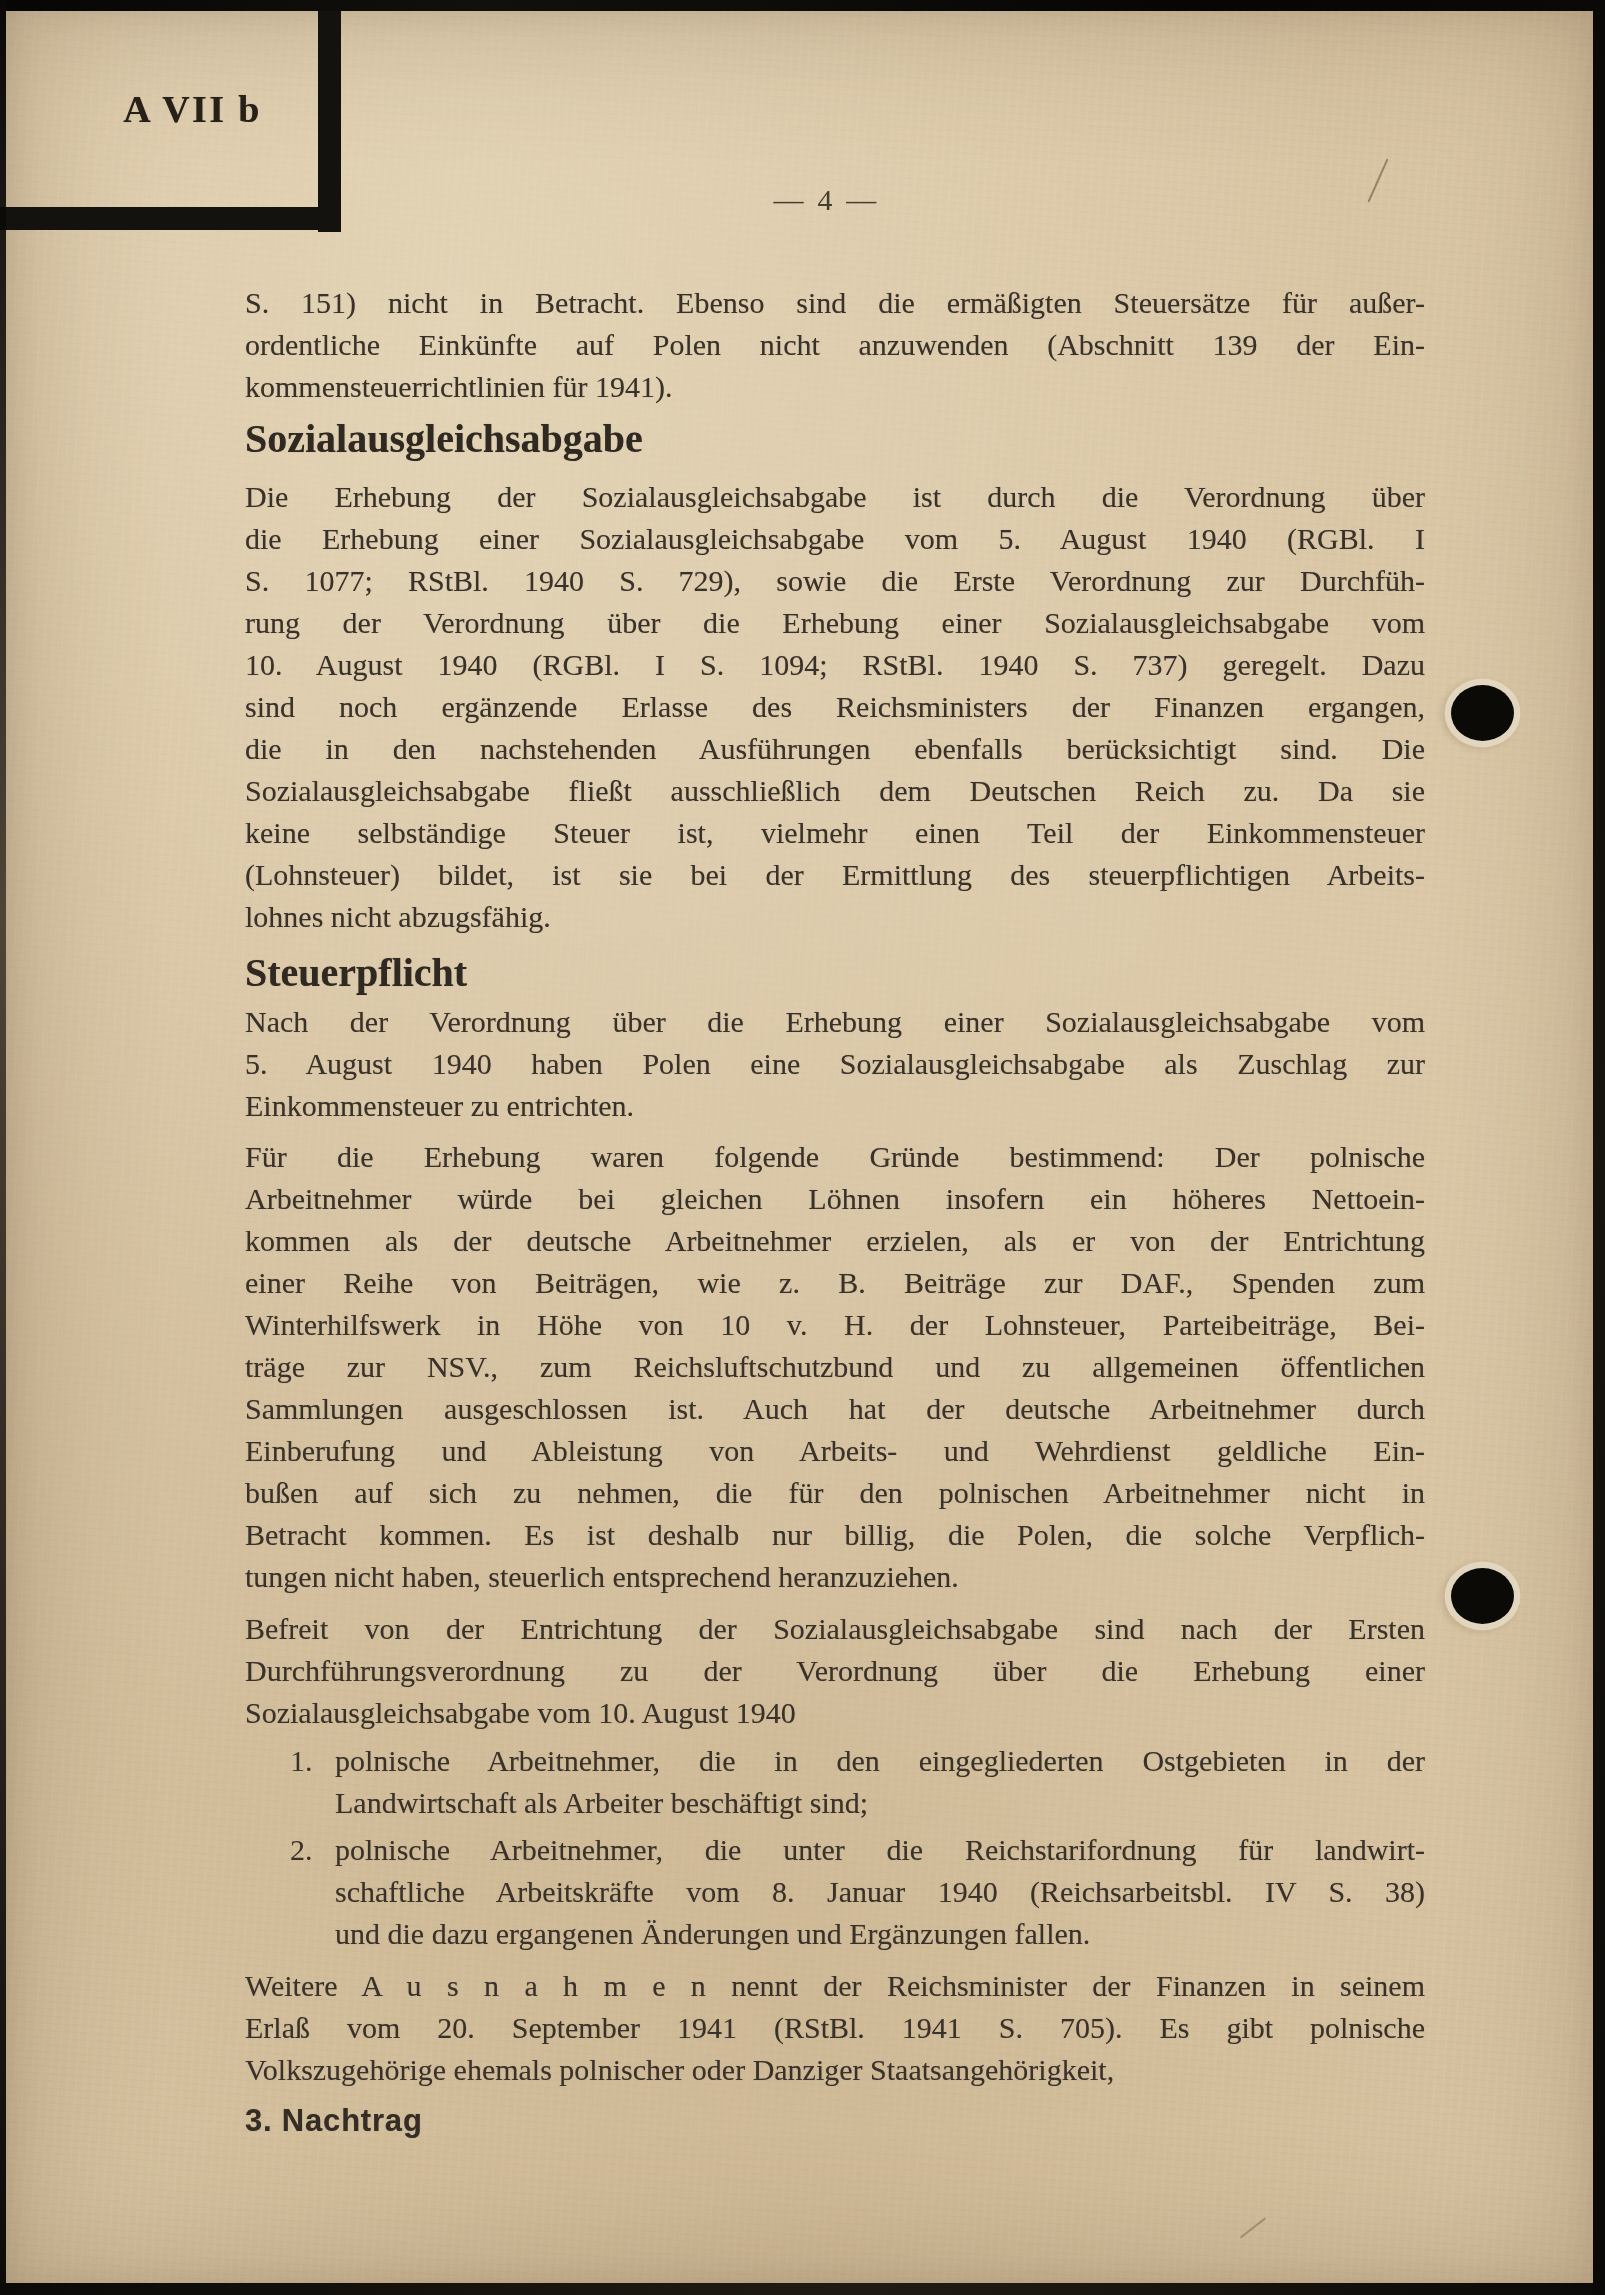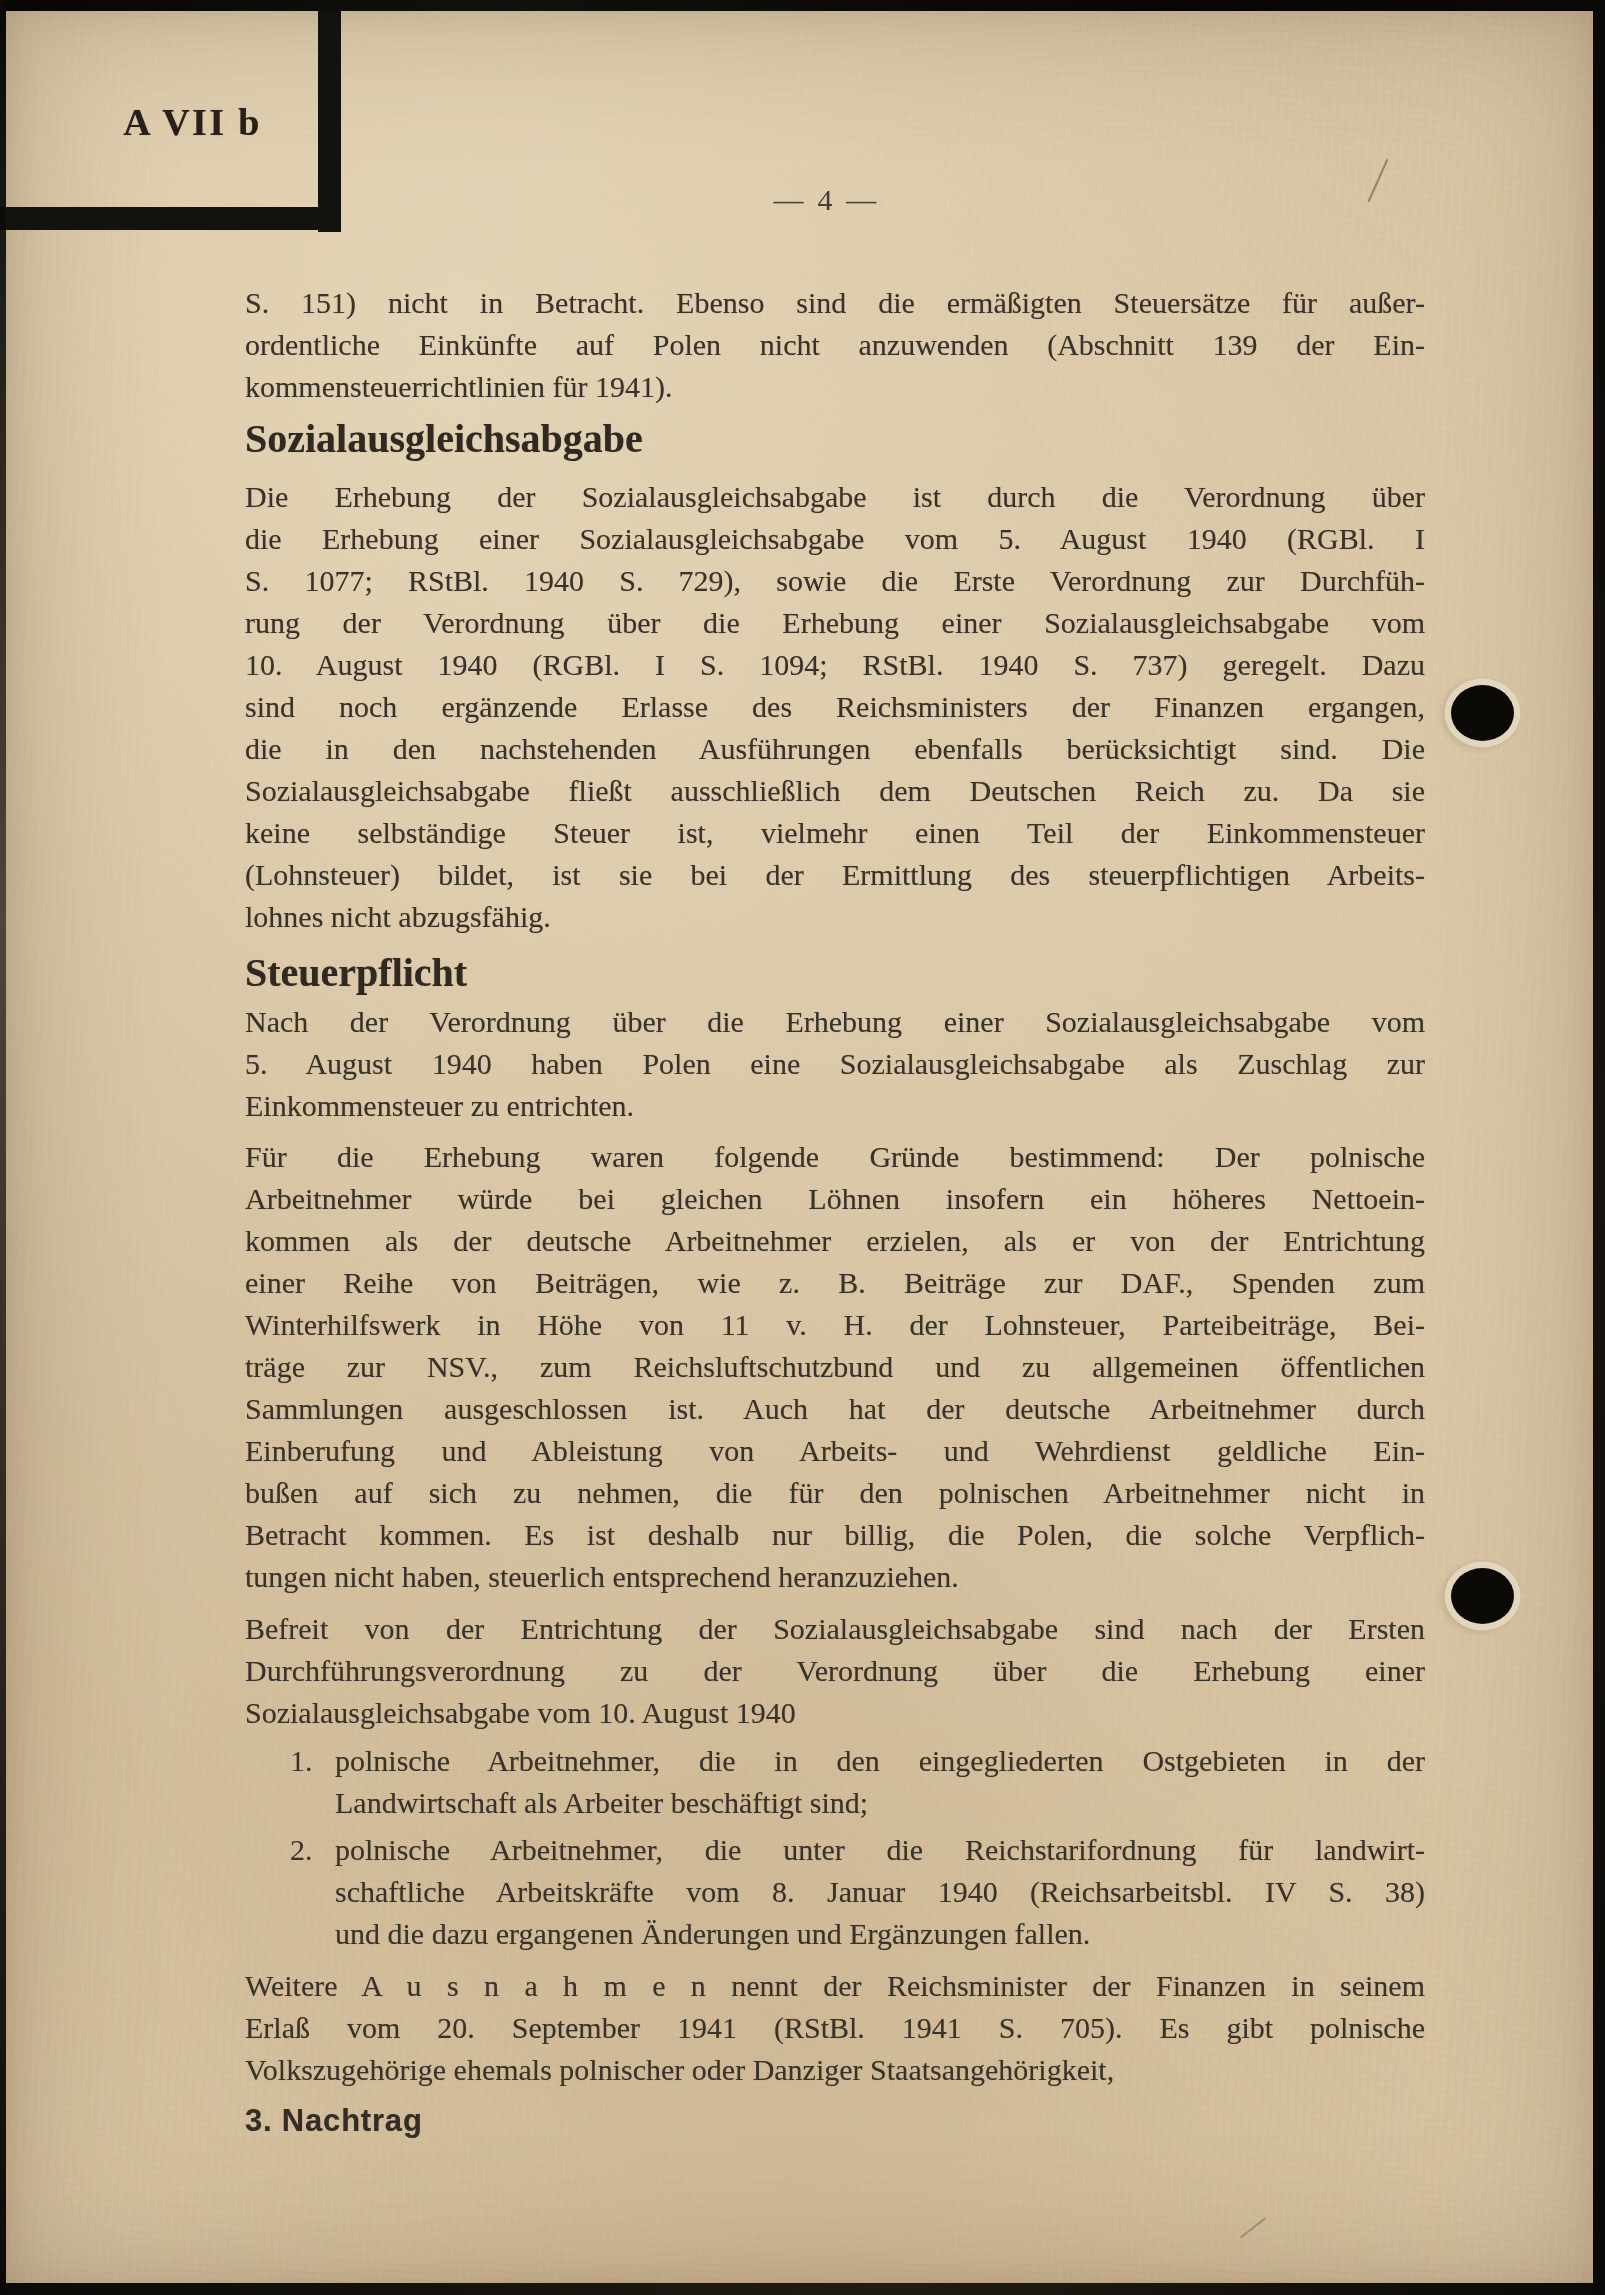--- a/index.html
+++ b/index.html
@@ -23,21 +23,21 @@
   
   .edge{position:absolute;z-index:5;}
   .edge-top{left:0;top:0;width:100%;height:11.2px;background:linear-gradient(to right,#070605,#12100c 30%,#070605 75%,#0a0908);}
   .edge-bottom{left:0;bottom:0;width:100%;height:12px;background:linear-gradient(to right,#0b0a08,#201b14 55%,#0b0a08);border-top-left-radius:4.8px;}
   .edge-left{left:0;top:0;width:6.4px;height:100%;background:linear-gradient(to bottom,#0a0908,rgba(20,16,12,0.65) 40%,#0c0a08);}
   .edge-right{right:0;top:0;width:12px;height:100%;background:linear-gradient(to bottom,#0a0908,#17130e 50%,#0a0908);}
   
   .class-bar-v{position:absolute;left:318px;top:9.6px;width:22.5px;height:222px;background:#14120e;z-index:4;}
   .class-bar-h{position:absolute;left:0;top:207px;width:340px;height:22.5px;background:#14120e;z-index:4;}
   .class-label{
-    position:absolute;left:80px;top:100px;width:225px;
+    position:absolute;left:80px;top:87px;width:225px;
     font-size:38px;font-weight:bold;letter-spacing:2.4px;text-align:center;color:#262019;
     text-shadow:0 0 0.8px rgba(38,32,25,0.5);
   }
   .page-number{
     position:absolute;left:722px;top:183px;width:209px;text-align:center;
     font-size:30px;color:#463e32;letter-spacing:3.2px;
   }
   
   .content{position:absolute;left:245px;top:270px;width:1180px;z-index:2;}
   .ln{
@@ -129,21 +129,21 @@
       <div class="ln">Nach der Verordnung über die Erhebung einer Sozialausgleichsabgabe vom</div>
       <div class="ln">5. August 1940 haben Polen eine Sozialausgleichsabgabe als Zuschlag zur</div>
       <div class="ln last">Einkommensteuer zu entrichten.</div>
     </div>
 
     <div class="para m12">
       <div class="ln">Für die Erhebung waren folgende Gründe bestimmend: Der polnische</div>
       <div class="ln">Arbeitnehmer würde bei gleichen Löhnen insofern ein höheres Nettoein-</div>
       <div class="ln">kommen als der deutsche Arbeitnehmer erzielen, als er von der Entrichtung</div>
       <div class="ln">einer Reihe von Beiträgen, wie z. B. Beiträge zur DAF., Spenden zum</div>
-      <div class="ln">Winterhilfswerk in Höhe von 11 v. H. der Lohnsteuer, Parteibeiträge, Bei-</div>
+      <div class="ln">Winterhilfswerk in Höhe von 10 v. H. der Lohnsteuer, Parteibeiträge, Bei-</div>
       <div class="ln">träge zur NSV., zum Reichsluftschutzbund und zu allgemeinen öffentlichen</div>
       <div class="ln">Sammlungen ausgeschlossen ist. Auch hat der deutsche Arbeitnehmer durch</div>
       <div class="ln">Einberufung und Ableistung von Arbeits- und Wehrdienst geldliche Ein-</div>
       <div class="ln">bußen auf sich zu nehmen, die für den polnischen Arbeitnehmer nicht in</div>
       <div class="ln">Betracht kommen. Es ist deshalb nur billig, die Polen, die solche Verpflich-</div>
       <div class="ln last">tungen nicht haben, steuerlich entsprechend heranzuziehen.</div>
     </div>
 
     <div class="para m12">
       <div class="ln">Befreit von der Entrichtung der Sozialausgleichsabgabe sind nach der Ersten</div>

